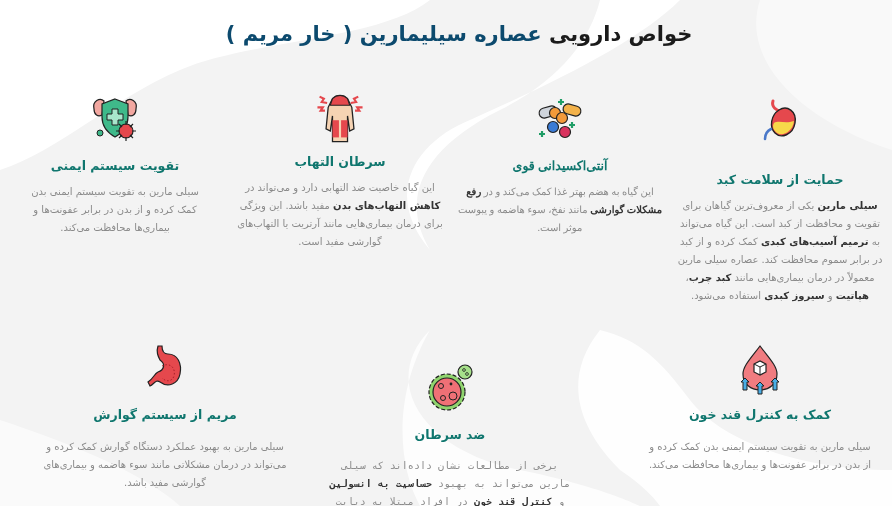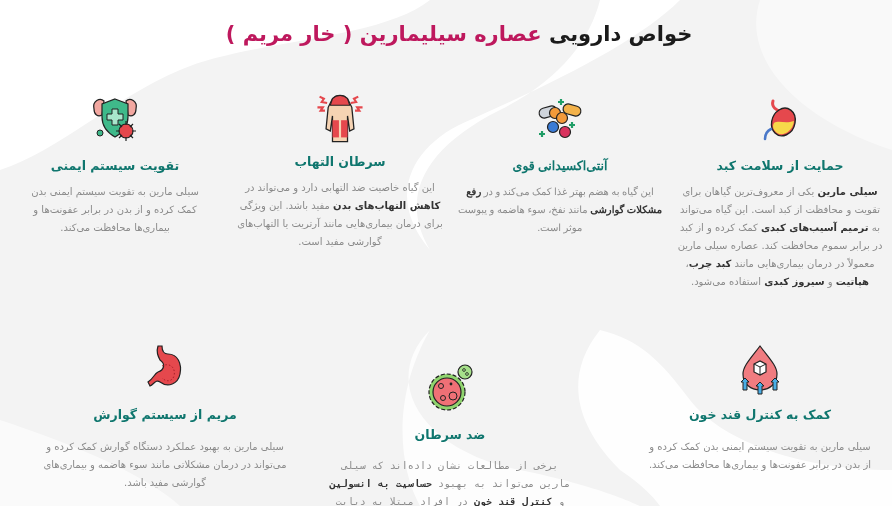--- a/index.html
+++ b/index.html
@@ -8,21 +8,21 @@
     background: #f3f3f3;
     font-family: "DejaVu Sans", sans-serif;
     color: #222;
   }
   .bg { position: absolute; inset: 0; z-index: 0; }
   .page { position: relative; z-index: 1; width: 892px; height: 506px; }
   .title {
     position: absolute; top: 8px; left: 0; right: 0; text-align: center;
     font-size: 21px; font-weight: bold; color: #1b1b1b; direction: rtl;
   }
-  .title .accent { color: #be185d; margin-left: 26px; }
+  .title .accent { color: #0c4a6e; margin-left: 26px; }
   .card {
     position: absolute; text-align: center; direction: rtl;
   }
   .card .icon { width: 54px; height: 54px; margin: 0 auto; display: block; }
   .card h3 {
     margin: 0; font-size: 12.5px; font-weight: bold; color: #0f766e; line-height: 18px;
   }
   .card p {
     margin: 0; font-size: 10px; line-height: 18px; color: #8a8a8a;
   }
@@ -47,21 +47,21 @@
     <span class="accent">عصاره سیلیمارین ( خار مریم )</span>
   </h1>
 
   <div class="card" style="left:675px; top:93px; width:210px;">
     <svg class="icon" viewBox="0 0 54 54">
       <path d="M20 8 C 18 14, 24 18, 28 18" fill="none" stroke="#e5484d" stroke-width="3" stroke-linecap="round"></path>
       <path d="M26 17 C 34 12, 44 18, 42 30 C 40 42, 28 46, 22 40 C 16 34, 18 22, 26 17 Z" fill="#e5484d" stroke="#222" stroke-width="1.4"></path>
       <path d="M21 30 C 26 27, 32 31, 41 28 C 40 38, 30 44, 24 40 C 20 37, 19 33, 21 30 Z" fill="#f7d84a"></path>
       <path d="M18 36 C 14 38, 12 42, 12 46" fill="none" stroke="#4a78c9" stroke-width="2.6" stroke-linecap="round"></path>
     </svg>
-    <h3 style="margin-top:10px;">حمایت از سلامت کبد</h3>
+    <h3 style="margin-top:24px;">حمایت از سلامت کبد</h3>
     <p style="margin-top:8px;"><b>سیلی مارین</b> یکی از معروف‌ترین گیاهان برای تقویت و محافظت از کبد است. این گیاه می‌تواند به <b>ترمیم آسیب‌های کبدی</b> کمک کرده و از کبد در برابر سموم محافظت کند. عصاره سیلی مارین معمولاً در درمان بیماری‌هایی مانند <b>کبد چرب</b>، <b>هپاتیت</b> و <b>سیروز کبدی</b> استفاده می‌شود.</p>
   </div>
 
   <div class="card" style="left:455px; top:93px; width:210px;font-family:Liberation Serif, serif;">
     <svg class="icon" viewBox="0 0 54 54">
       <rect x="6" y="14" width="18" height="10" rx="5" fill="#cfd4db" stroke="#222" stroke-width="1.2" transform="rotate(-15 15 19)"></rect>
       <rect x="30" y="12" width="18" height="10" rx="5" fill="#f3b24a" stroke="#222" stroke-width="1.2" transform="rotate(15 39 17)"></rect>
       <circle cx="22" cy="20" r="5.5" fill="#f39a3a" stroke="#222" stroke-width="1.2"></circle>
       <circle cx="29" cy="25" r="5.5" fill="#f39a3a" stroke="#222" stroke-width="1.2"></circle>
       <circle cx="20" cy="34" r="5.5" fill="#3a7bd5" stroke="#222" stroke-width="1.2"></circle>

